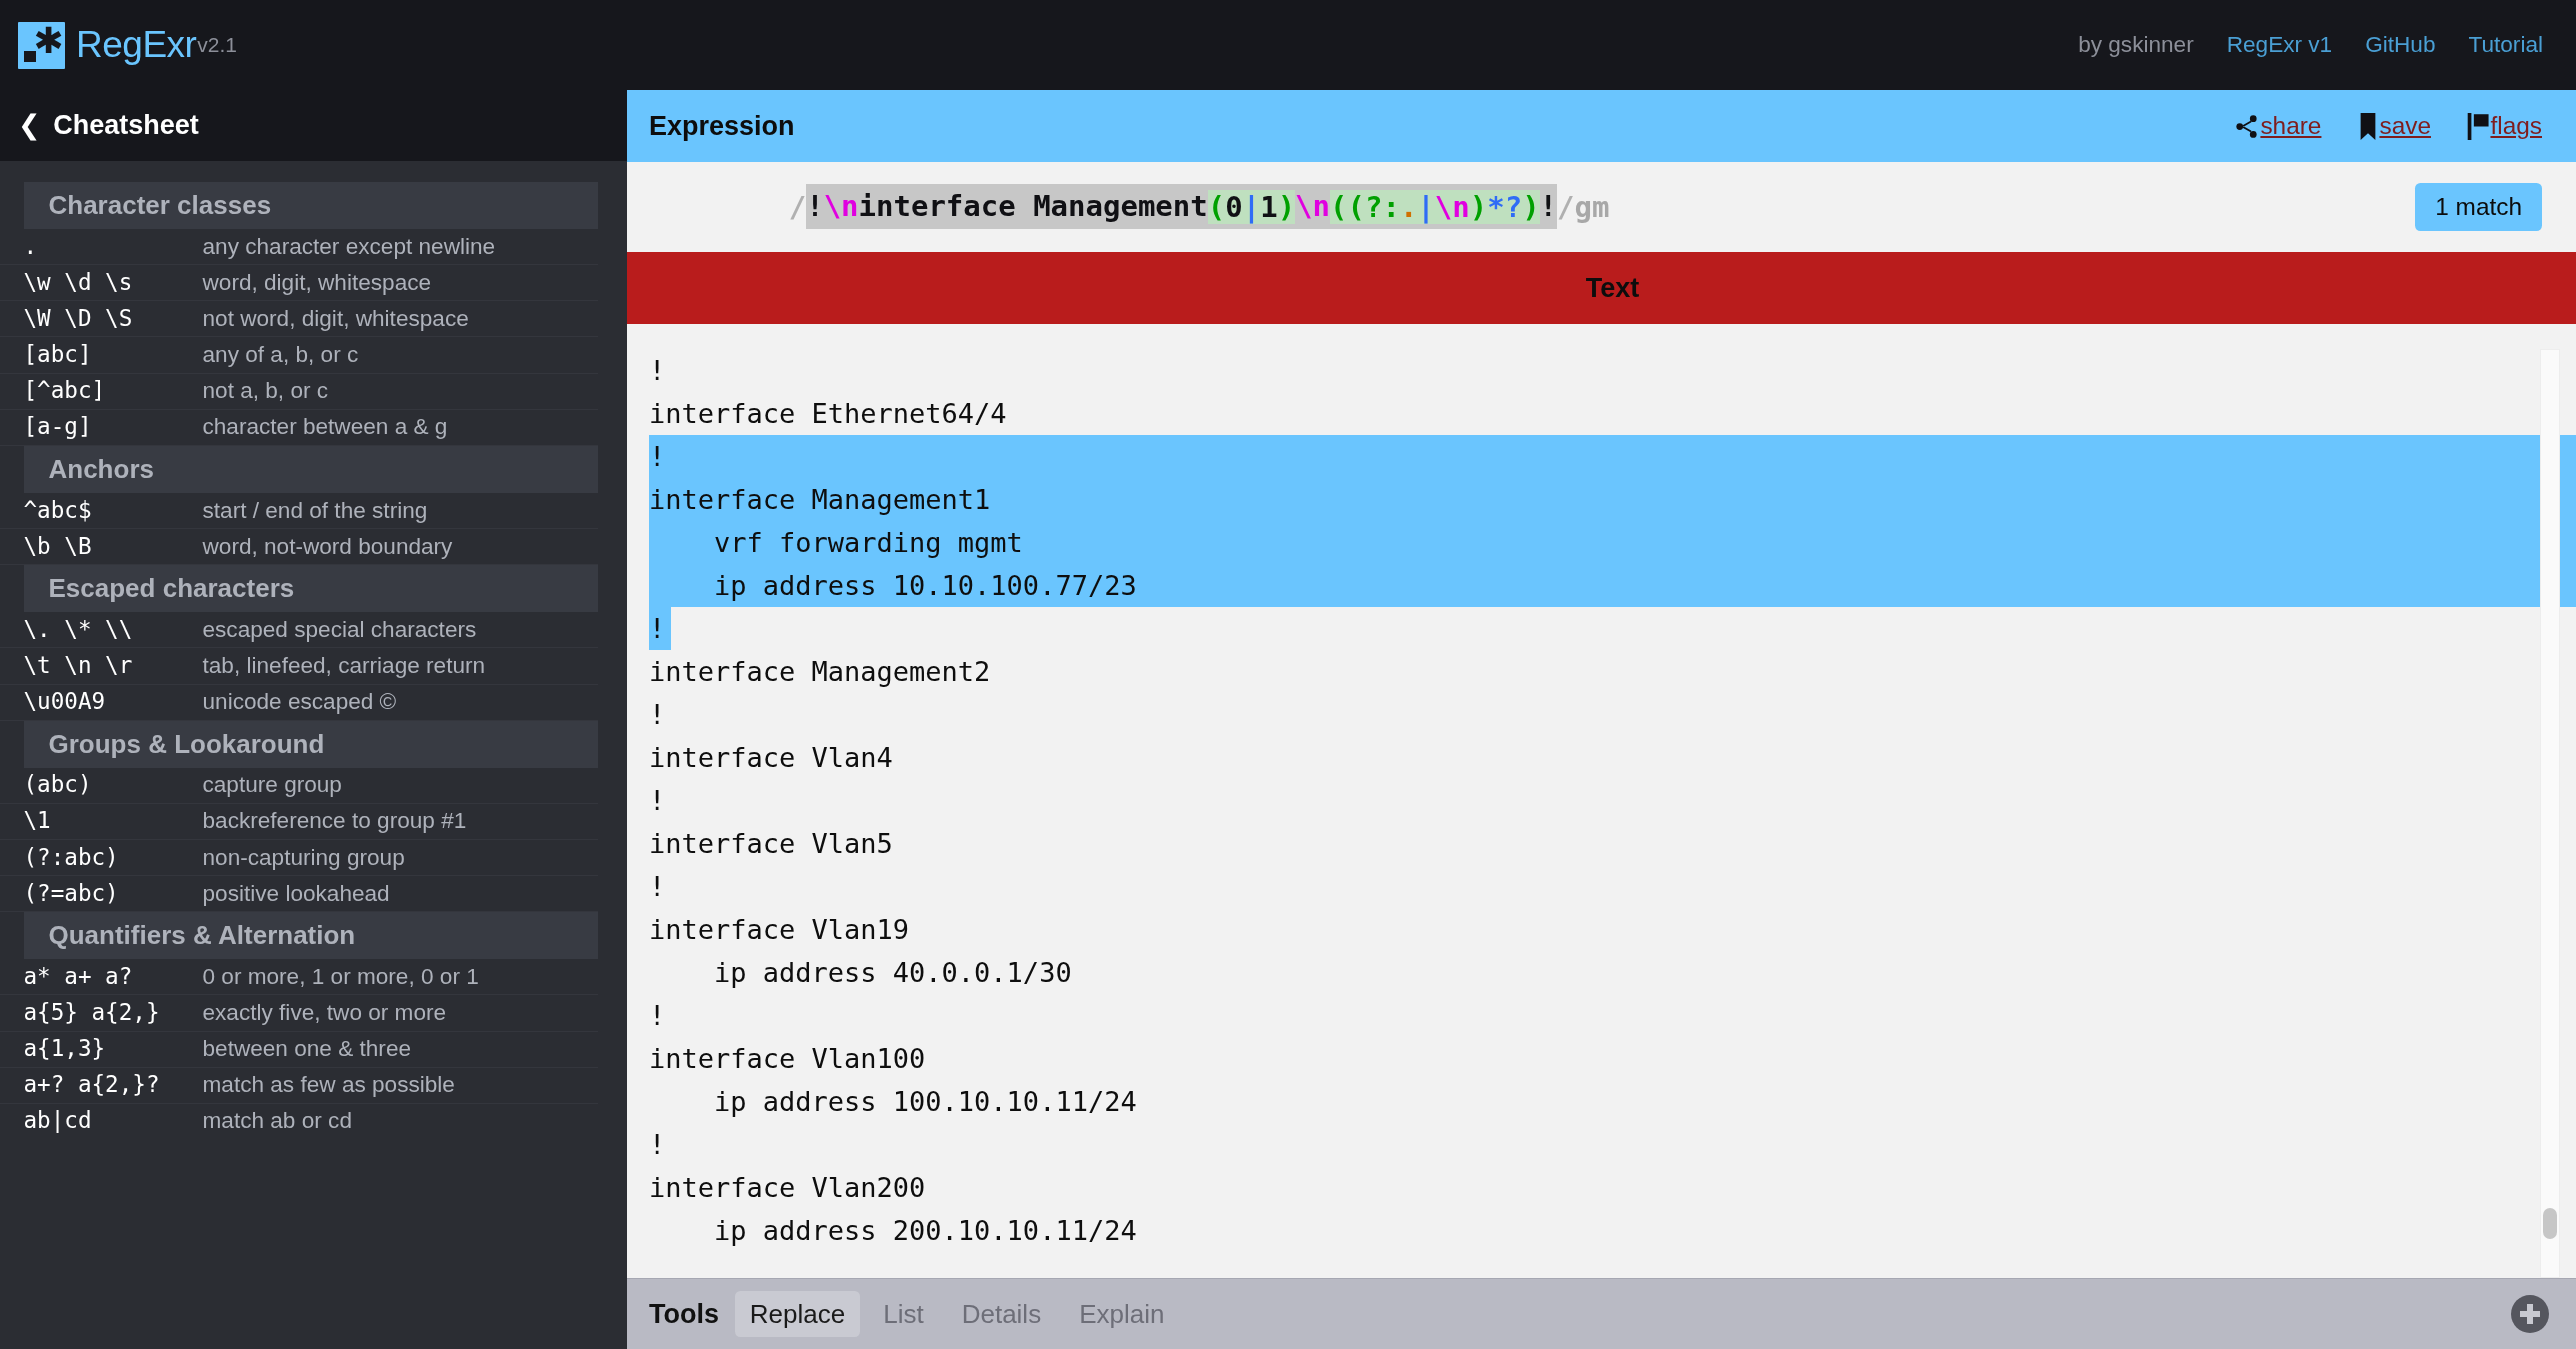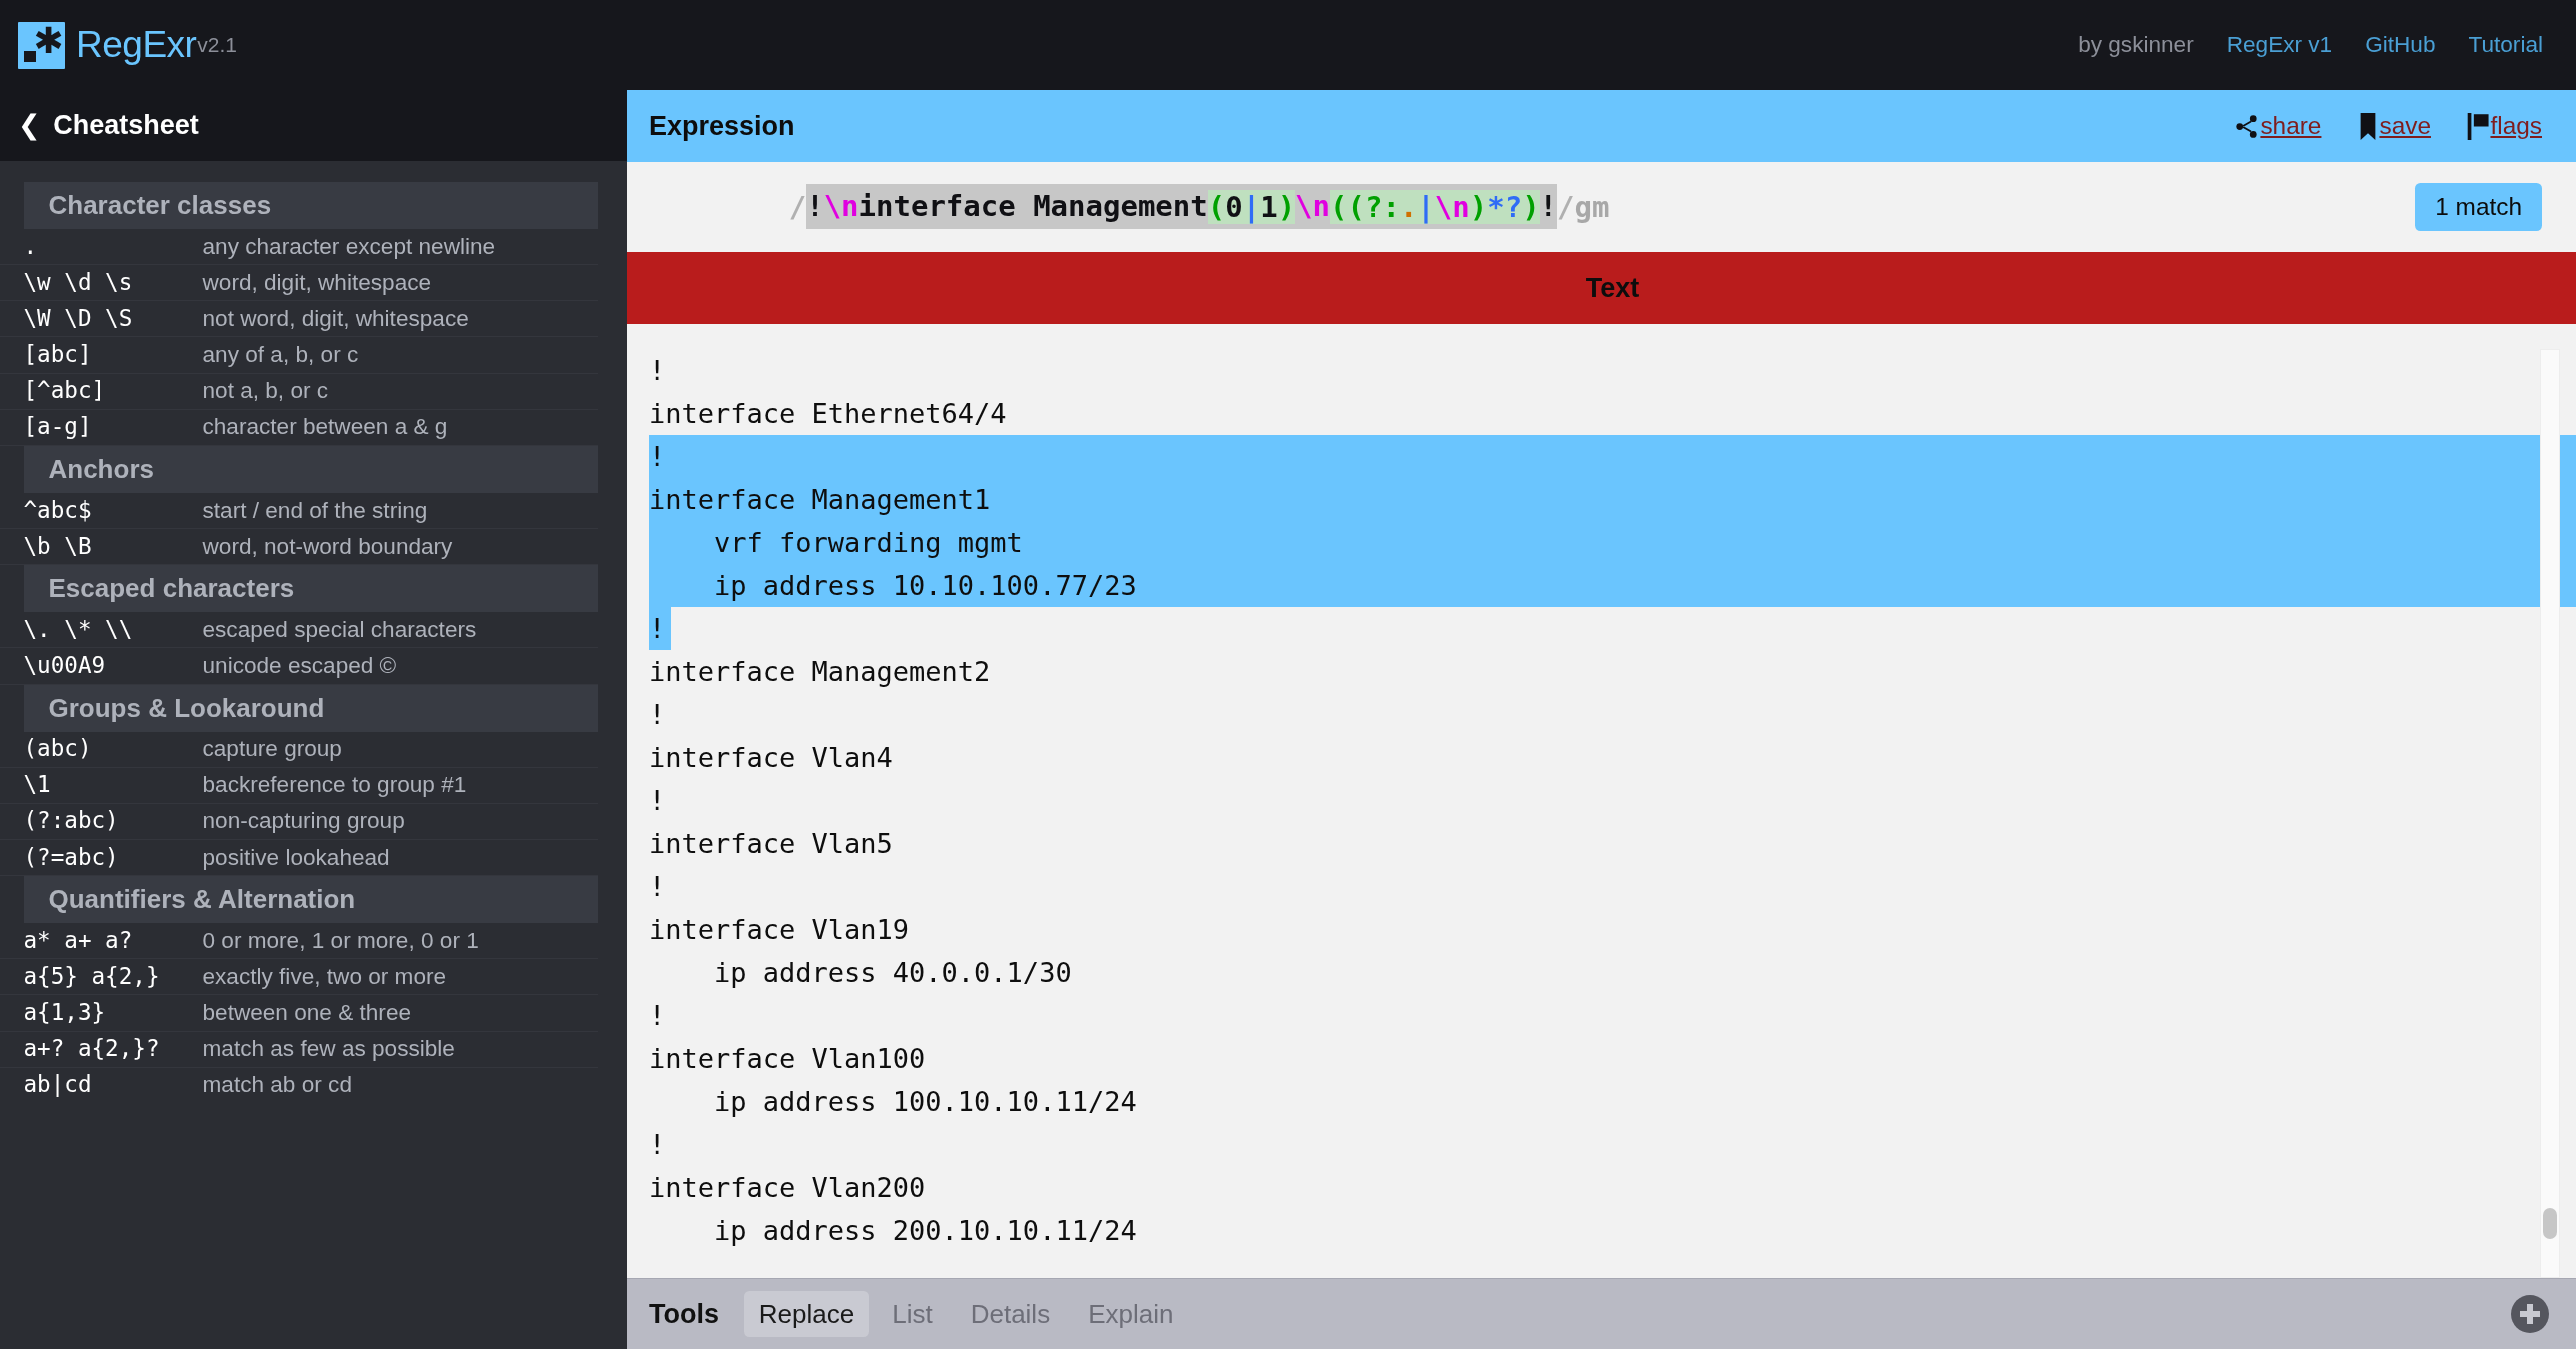--- a/index.html
+++ b/index.html
@@ -161,21 +161,21 @@
     width: 20px; background: #fafafa; border: 0.9px solid #ededed;
   }
   .vthumb {
     position: absolute; left: 1.8px; width: 14.5px; height: 31px;
     background: #c6c6c6; border-radius: 7.2px;
   }
 
   .tools-bar {
     height: 71px; background: #b9bac4;
     display: flex; align-items: center;
-    padding: 0 27px 0 22px; gap: 9px;
+    padding: 0 27px 0 22px; 
     border-top: 0.9px solid #a6a7b2;
   }
   .tools-label { font-size: 27px; font-weight: 700; color: #111; margin-right: 16.3px; }
   .tool-tab {
     font-size: 26px; color: #6d6e78;
     padding: 7.2px 14.5px; border-radius: 5.4px; cursor: pointer;
   }
   .tool-tab.active { background: #c9cad2; color: #1a1a1a; }
   .plus-btn {
     margin-left: auto;
@@ -241,20 +241,24 @@
           <span class="cs-desc">start / end of the string</span>
         </div>
         <div class="cs-row">
           <span class="cs-token">\b \B</span>
           <span class="cs-desc">word, not-word boundary</span>
         </div>
         <div class="cs-section-title">Escaped characters</div>
         <div class="cs-row">
           <span class="cs-token">\. \* \\</span>
           <span class="cs-desc">escaped special characters</span>
+        </div>
+        <div class="cs-row">
+          <span class="cs-token">\t \n \r</span>
+          <span class="cs-desc">tab, linefeed, carriage return</span>
         </div>
         <div class="cs-row">
           <span class="cs-token">\u00A9</span>
           <span class="cs-desc">unicode escaped ©</span>
         </div>
         <div class="cs-section-title">Groups &amp; Lookaround</div>
         <div class="cs-row">
           <span class="cs-token">(abc)</span>
           <span class="cs-desc">capture group</span>
         </div>

